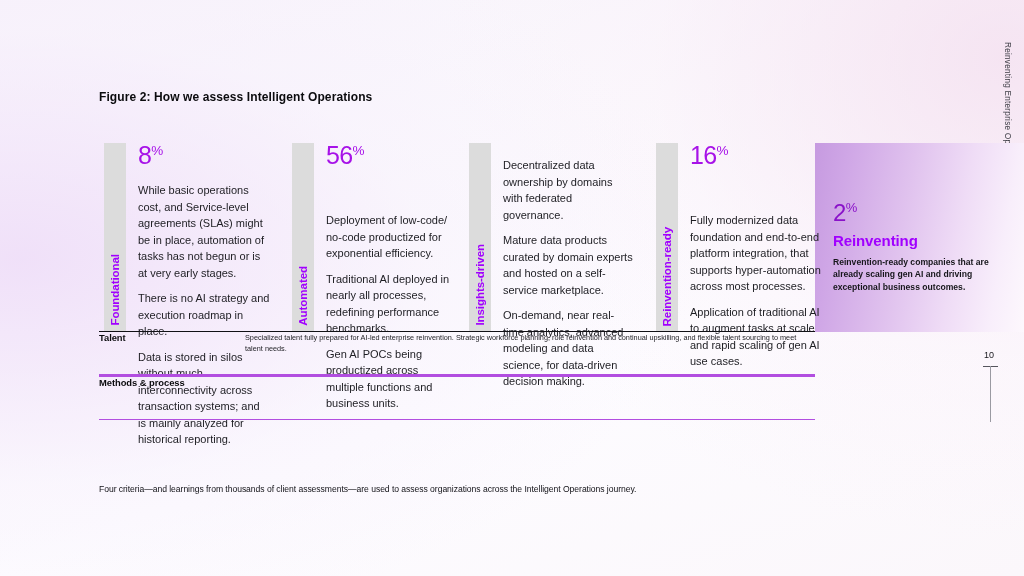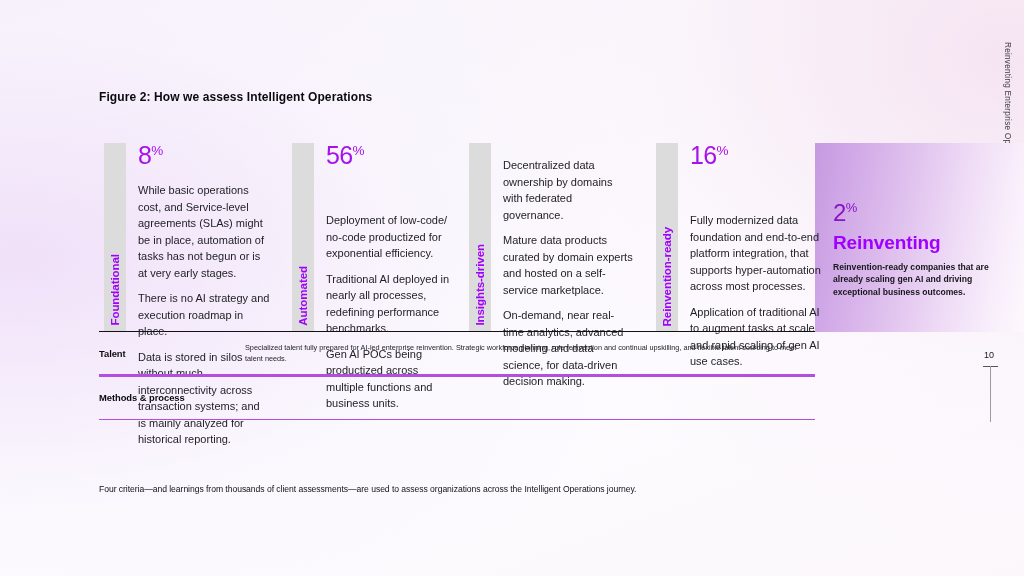--- a/index.html
+++ b/index.html
@@ -92,21 +92,21 @@
   .reinvent-pct {
     font-size: 24px;
     color: #8a12c9;
     font-weight: 300;
     line-height: 1;
     letter-spacing: -0.5px;
   }
   .reinvent-pct .sym { font-size: 13px; vertical-align: super; letter-spacing: 0; }
   .reinvent-label {
     margin-top: 7px;
-    font-size: 19px;
+    font-size: 15px;
     font-weight: bold;
     color: #a100ff;
     letter-spacing: -0.1px;
   }
   .reinvent-body {
     margin-top: 7px;
     font-size: 8.6px;
     font-weight: bold;
     color: #16161b;
     line-height: 1.44;
@@ -189,21 +189,20 @@
   }
   .rule-purple {
     height: 1.2px;
     background: #b24ee0;
     width: 716px;
   }
   .crit-row {
     position: relative;
     height: 42px;
     display: flex;
-    align-items: center;
   }
   .crit-name {
     width: 146px;
     flex: 0 0 146px;
     font-size: 9.4px;
     font-weight: bold;
     color: #0b0b0e;
     letter-spacing: -0.05px;
   }
   .crit-desc {

